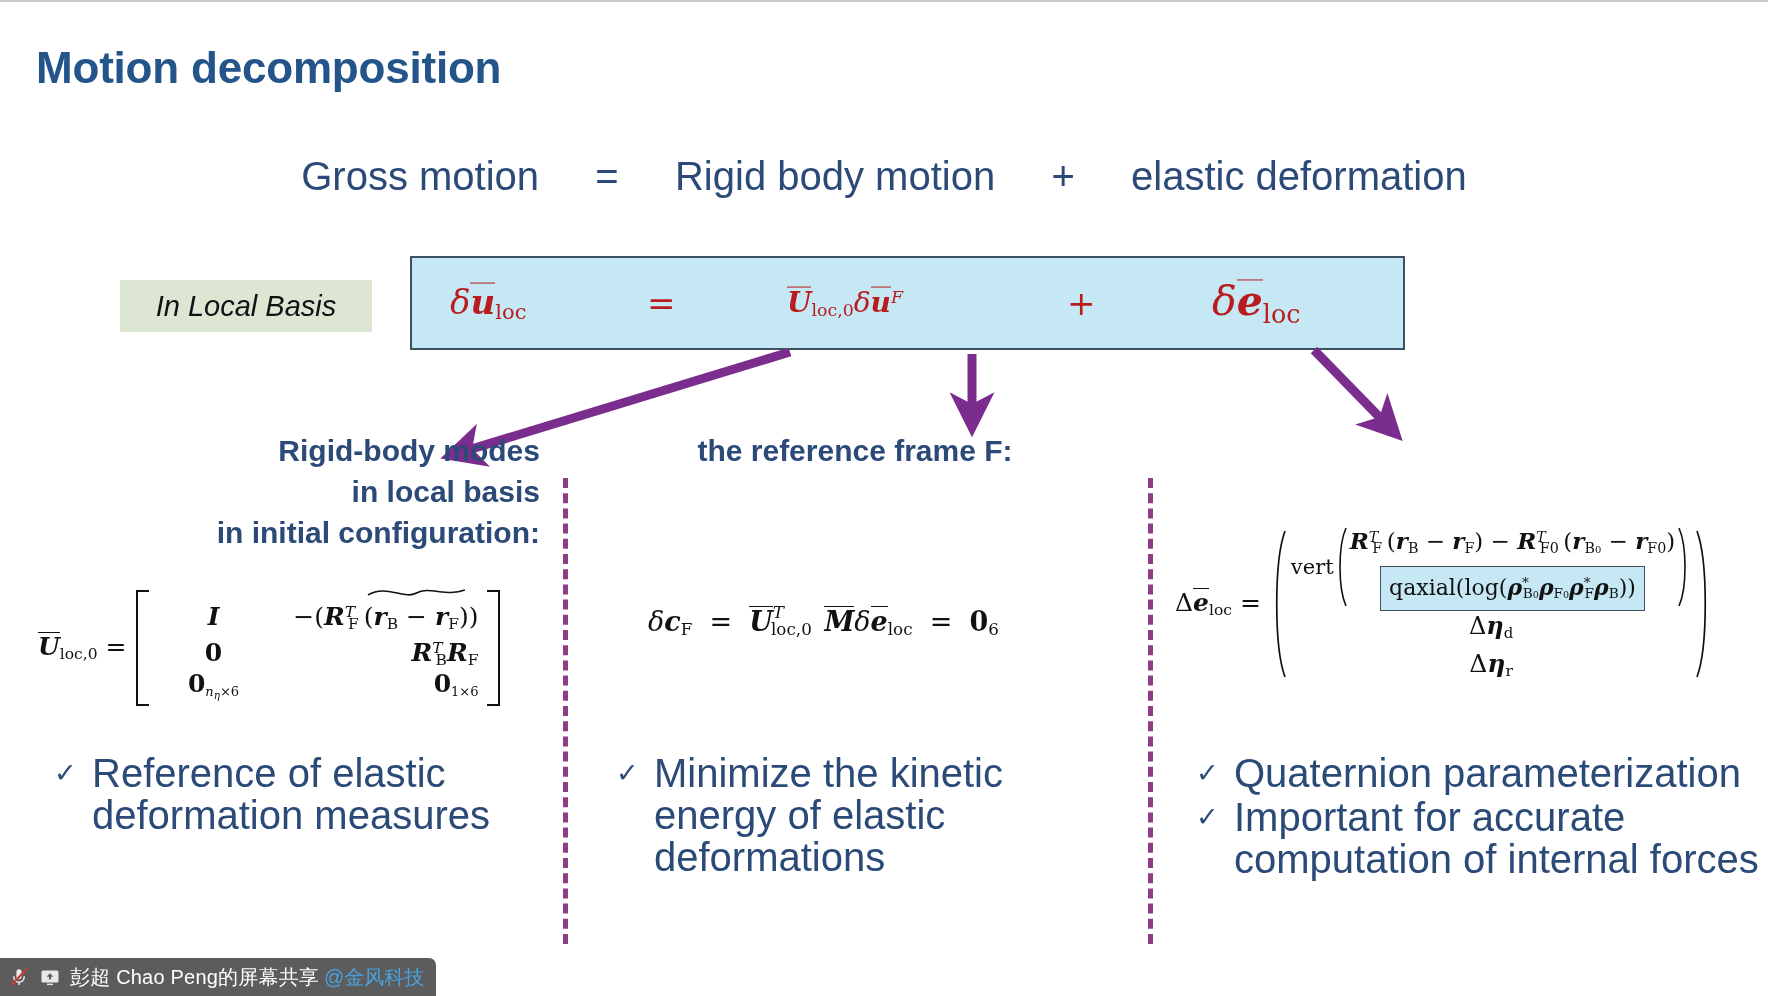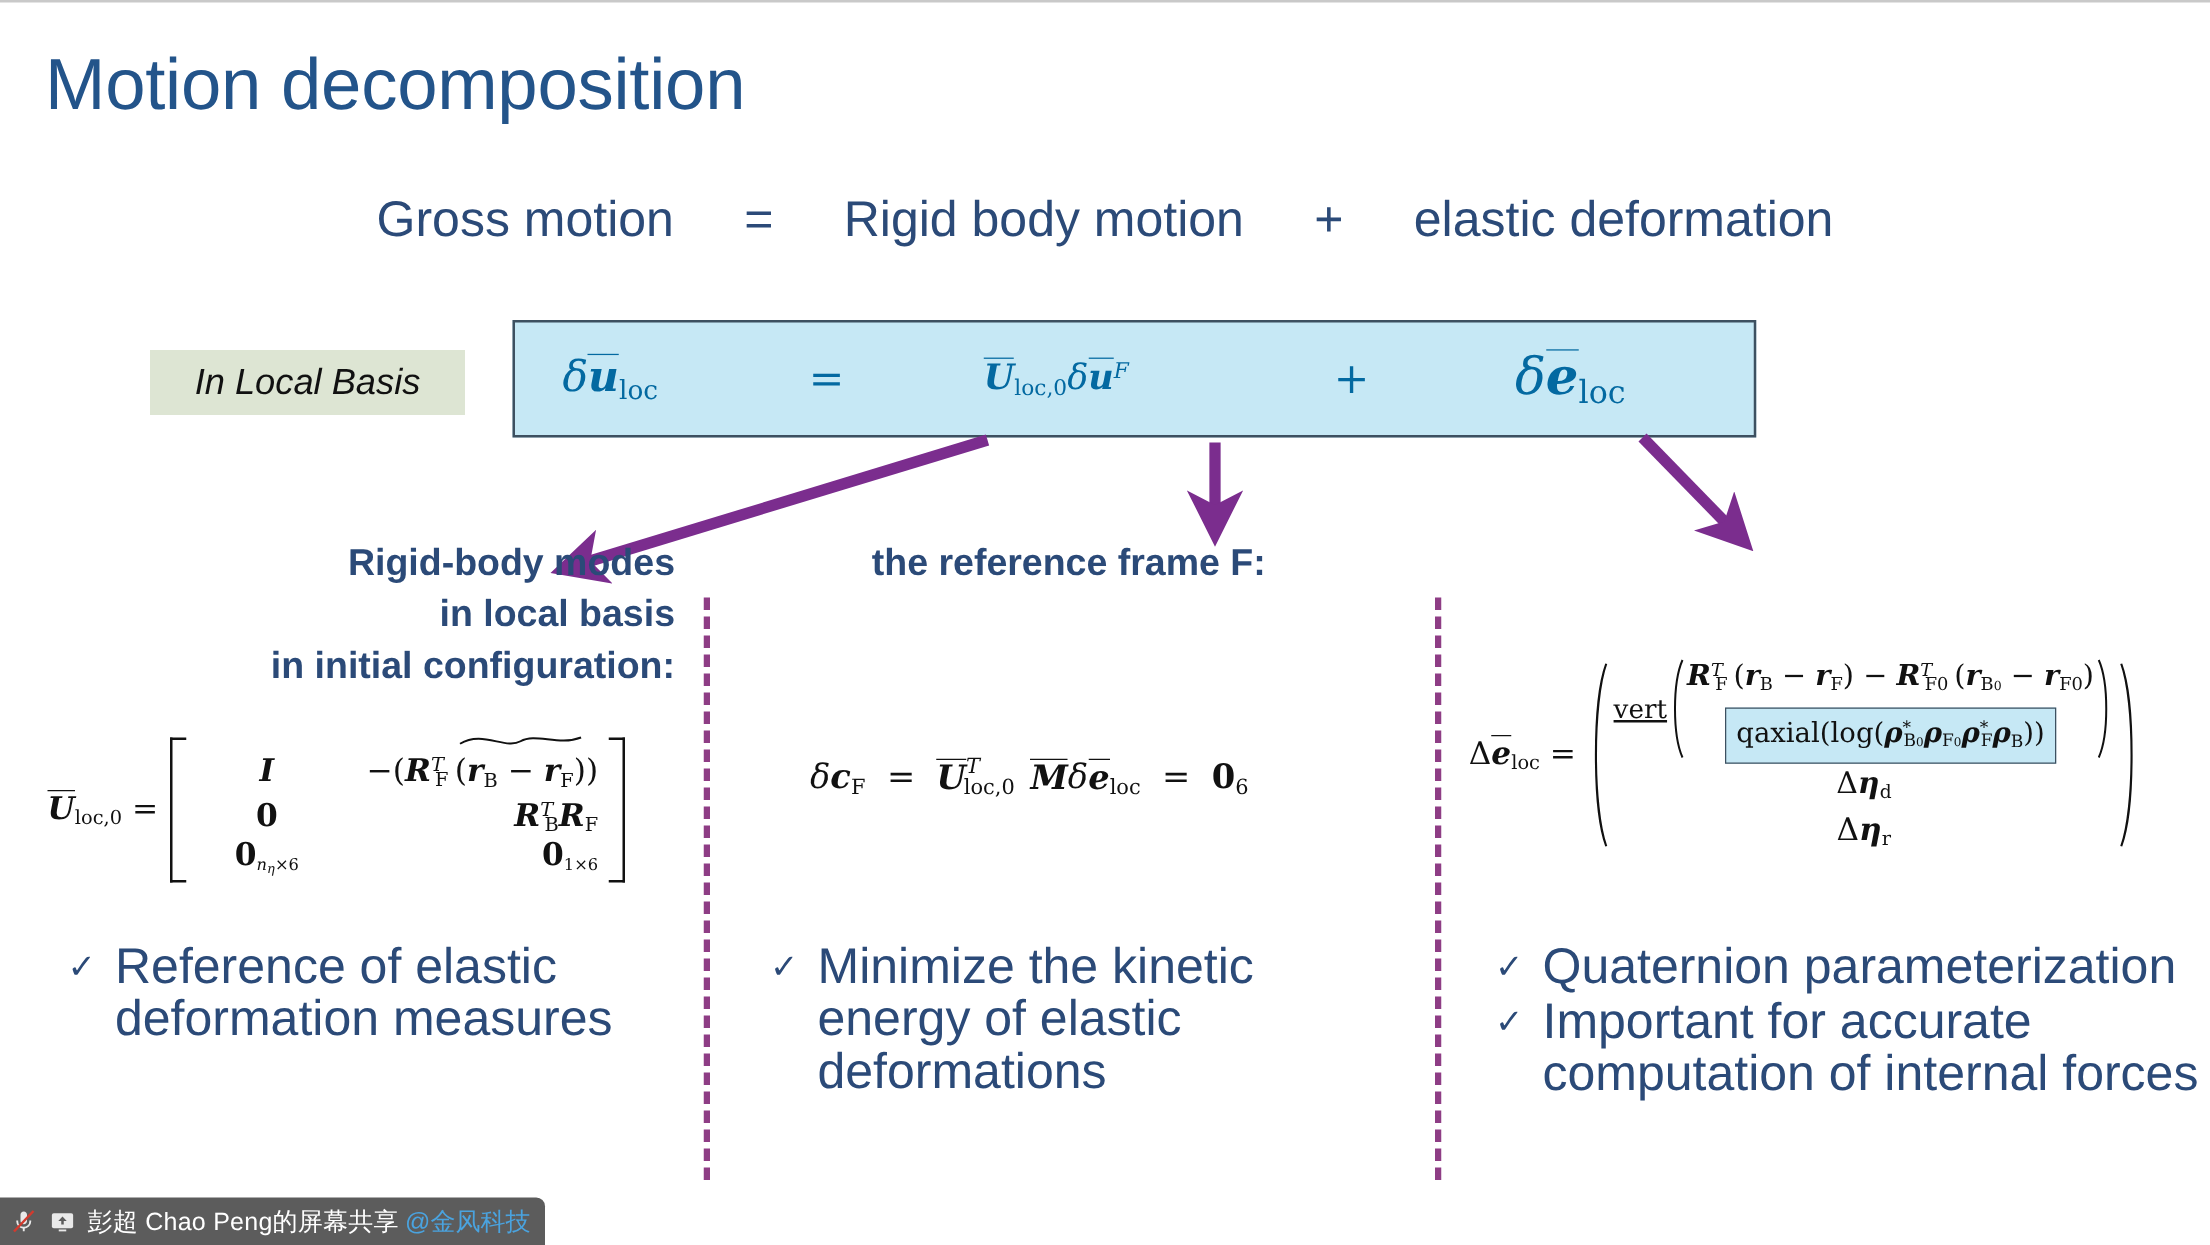--- a/index.html
+++ b/index.html
@@ -23,24 +23,24 @@
     width: 1768px; height: 996px;
     background: #ffffff;
     border-top: 2px solid #c9c9c9;
     box-sizing: border-box;
   }
 
   
   #title {
     position: absolute;
     left: 36px; top: 32px;
-    font-size: 58px;
+    font-size: 44px;
     line-height: 68px;
     color: #23548a;
-    font-weight: 400;
+    font-weight: 700;
     letter-spacing: -0.2px;
     white-space: nowrap;
   }
 
   
   #headline {
     position: absolute;
     left: 0; top: 150px;
     width: 1768px;
     text-align: center;
@@ -72,21 +72,21 @@
   #equation-box {
     position: absolute;
     left: 410px; top: 254px;
     width: 995px; height: 94px;
     background: #c6e8f5;
     border: 2.5px solid #3d5060;
     box-sizing: border-box;
   }
   .m-term {
     font-family: "DejaVu Serif", "Liberation Serif", serif;
-    color: #0369a1;
+    color: #b91c1c;
     white-space: nowrap;
   }
   #eq-lhs   { position:absolute; left: 38px;  top: 50%; transform: translateY(-50%); font-size: 34px; }
   #eq-eq    { position:absolute; left: 235px; top: 50%; transform: translateY(-50%); font-size: 34px; }
   #eq-rhs1  { position:absolute; left: 375px; top: 50%; transform: translateY(-50%); font-size: 28px; }
   #eq-plus  { position:absolute; left: 655px; top: 50%; transform: translateY(-50%); font-size: 34px; }
   #eq-rhs2  { position:absolute; left: 800px; top: 50%; transform: translateY(-50%); font-size: 41px; }
 
   
   .ital { font-style: italic; }
@@ -409,21 +409,21 @@
 
     <span class="paren-big" style="margin-left:8px">
       <svg class="paren-svg" width="20" height="150" viewBox="0 0 20 150">
           <path d="M16,2 C5,32 5,118 16,148" fill="none" stroke="#111" stroke-width="1.7"></path>
         </svg>
     </span>
 
     <span class="stack">
 
       <span class="stack-row" style="display:flex;align-items:center;">
-        <span style="font-size:21px;text-decoration:underline;" class="rm">vert</span>
+        <span style="font-size:21px;" class="rm">vert</span>
         <span style="margin:0 1px">
           <svg class="paren-svg" width="14" height="82" viewBox="0 0 14 82">
               <path d="M11,2 C3,20 3,62 11,80" fill="none" stroke="#111" stroke-width="1.6"></path>
             </svg>
         </span>
         <span style="display:inline-flex;flex-direction:column;align-items:center;">
           <span style="font-size:23px;line-height:30px;white-space:nowrap;">
             <span class="bi">R</span><span class="sup">T</span><span class="sub" style="margin-left:-6px">F</span> (<span class="bi">r</span><span class="sub">B</span> − <span class="bi">r</span><span class="sub">F</span>) − <span class="bi">R</span><span class="sup">T</span><span class="sub" style="margin-left:-6px">F0</span> (<span class="bi">r</span><span class="sub">B<span style="font-size:0.7em">0</span></span> − <span class="bi">r</span><span class="sub">F0</span>)
           </span>
           <span class="highlight-box" style="font-size:22px;line-height:28px;white-space:nowrap;margin-top:1px;">

